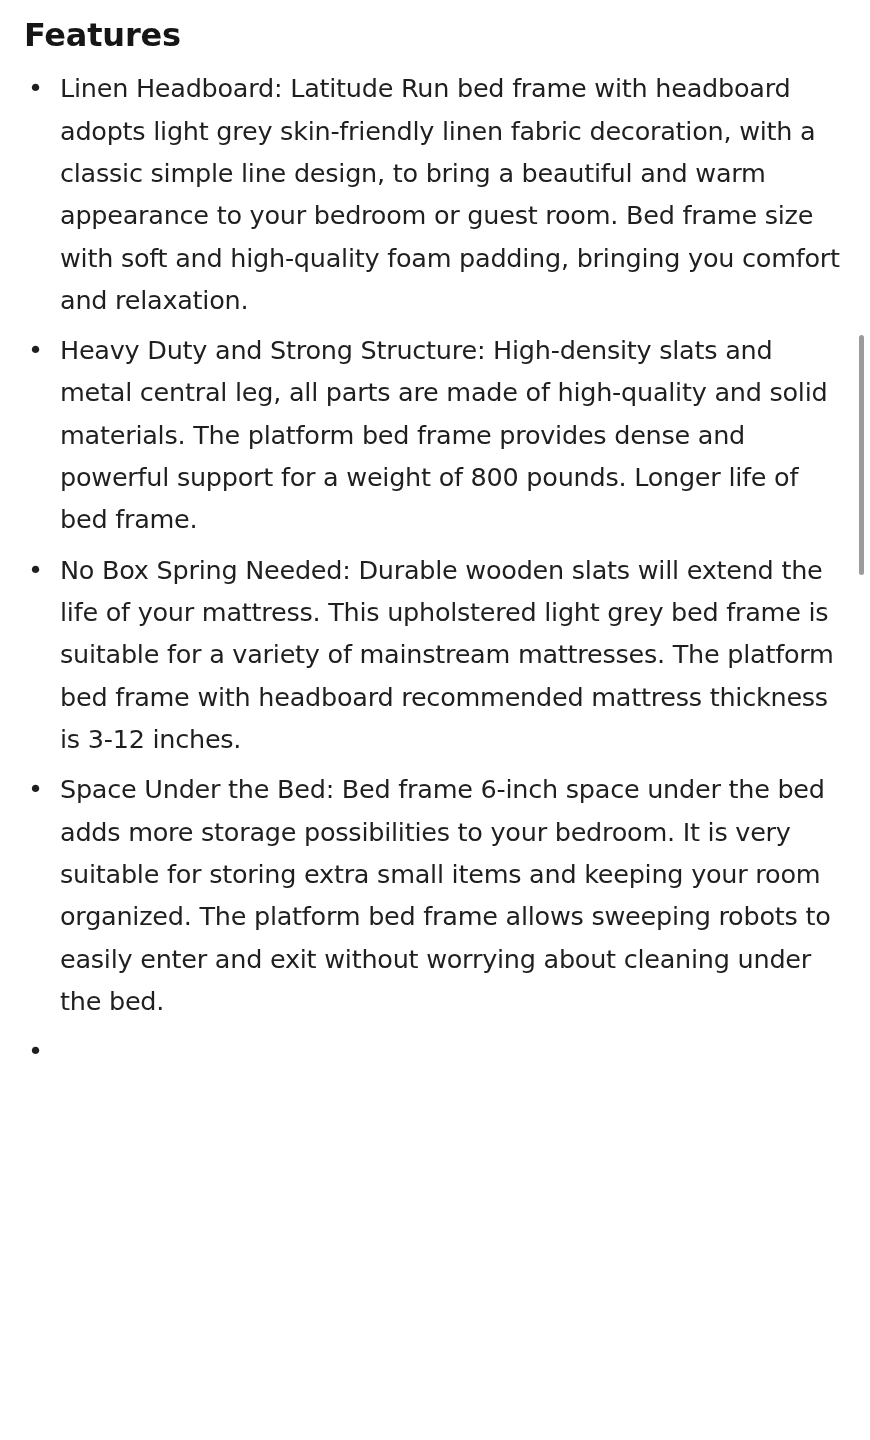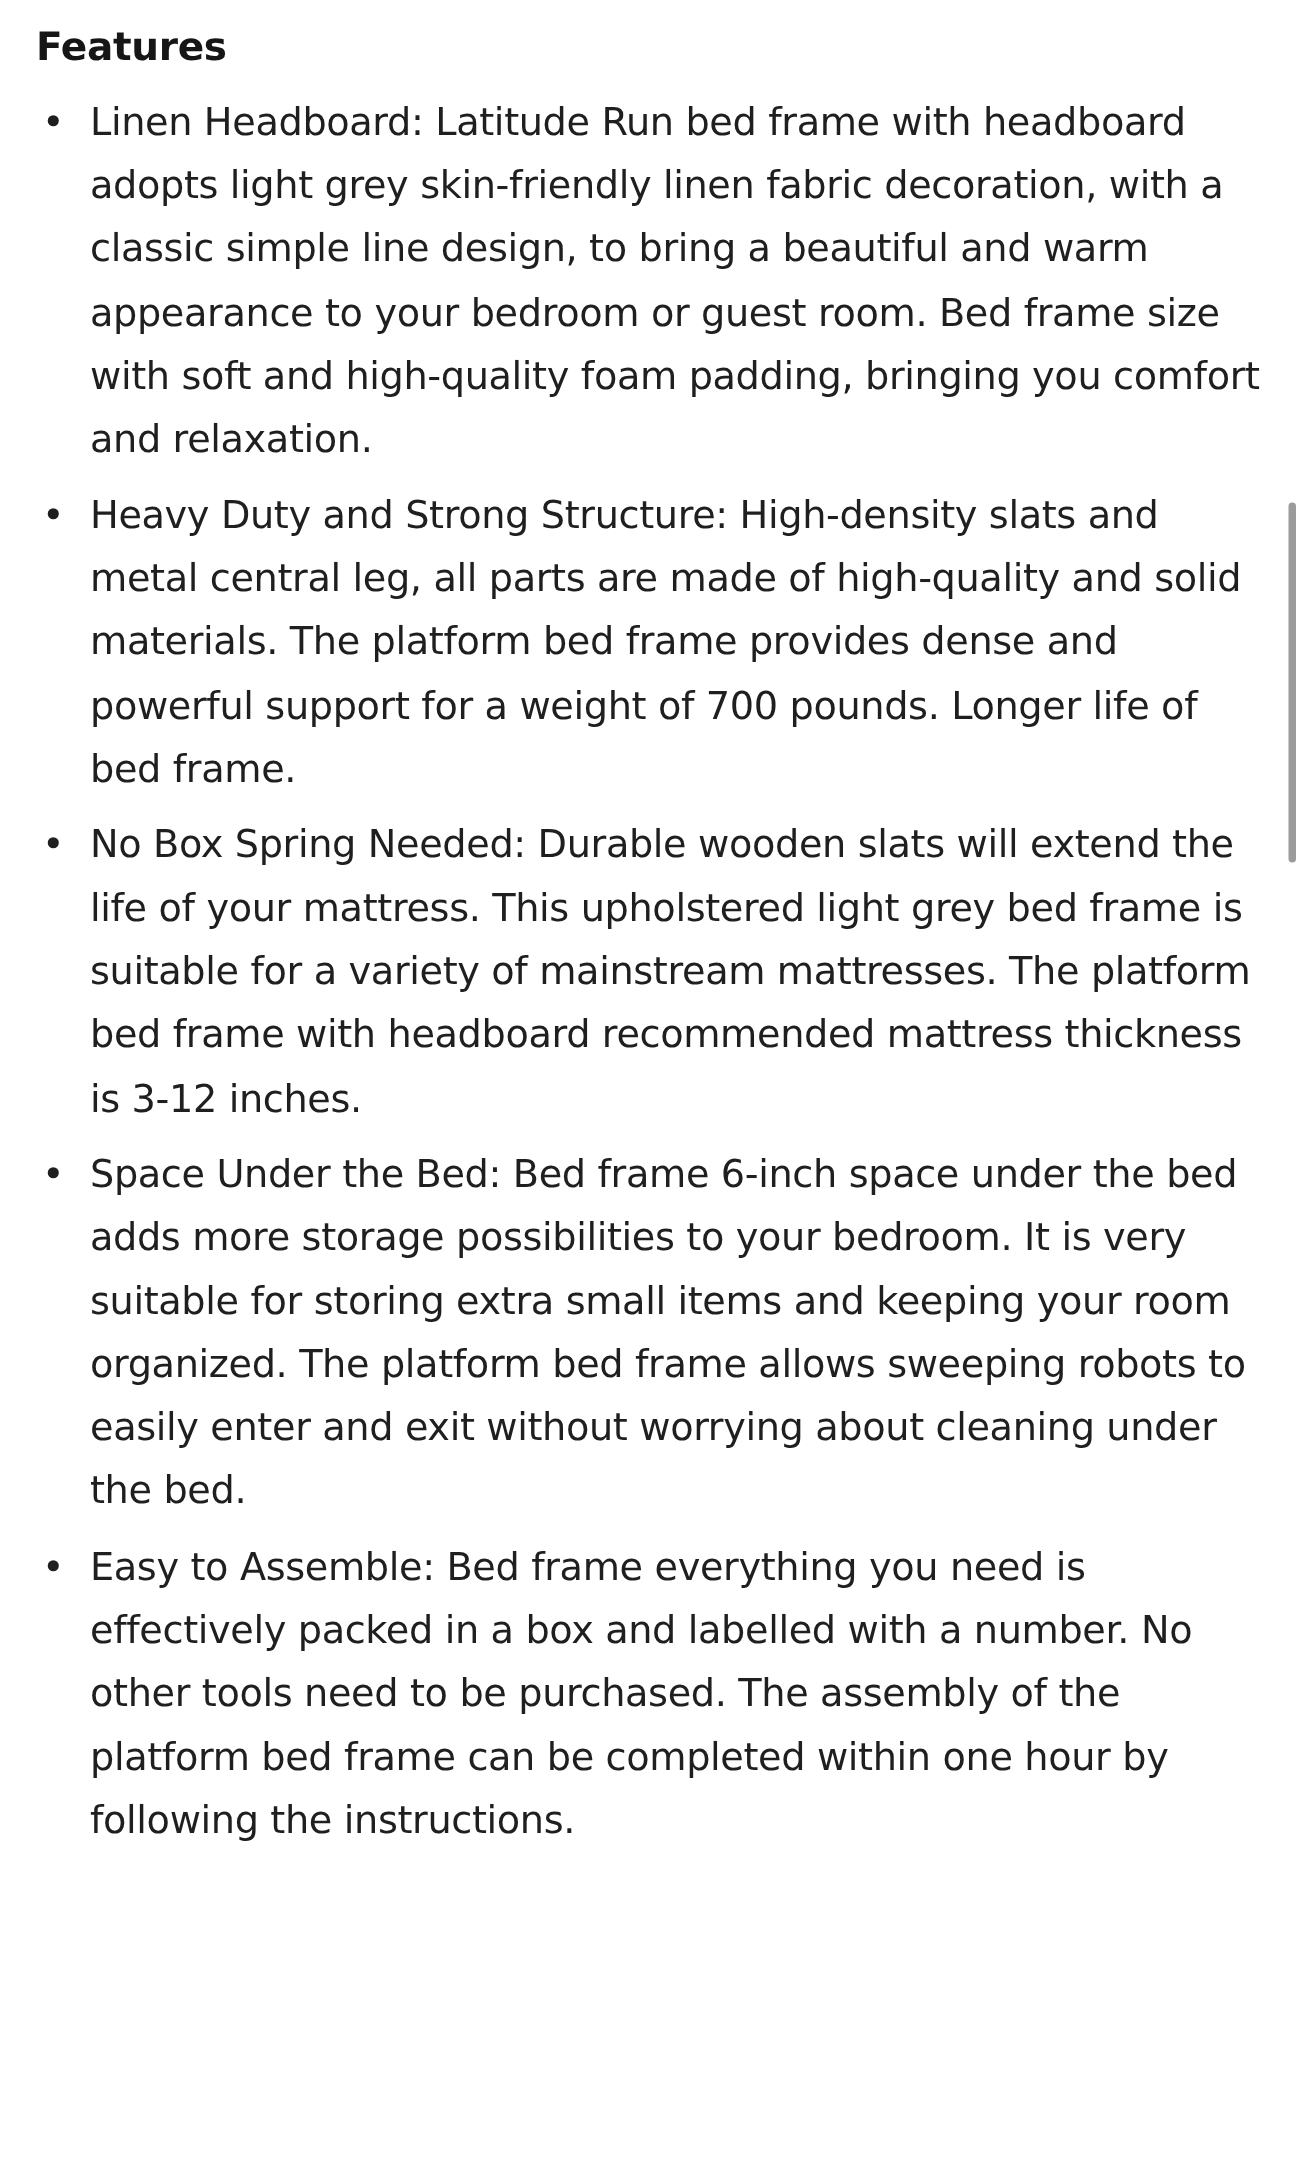--- a/index.html
+++ b/index.html
@@ -16,21 +16,21 @@
     position: relative;
   }
   .page {
     position: relative;
     width: 870px;
     height: 1440px;
     box-sizing: border-box;
     padding: 18px 30px 0 24px;
   }
   .section-title {
-    font-size: 26px;
+    font-size: 32px;
     font-weight: bold;
     letter-spacing: -0.2px;
     margin: 0 0 14px 0;
     line-height: 1.1;
     color: #161616;
   }
   .feature-list {
     list-style: none;
     margin: 0;
     padding: 0;
@@ -78,32 +78,31 @@
 
   <h1 class="section-title">Features</h1>
 
   <ul class="feature-list">
     <li class="feature-item">
       <span class="bullet">•</span>
       <span>Linen Headboard: Latitude Run bed frame with headboard adopts light grey skin-friendly linen fabric decoration, with a classic simple line design, to bring a beautiful and warm appearance to your bedroom or guest room. Bed frame size with soft and high-quality foam padding, bringing you comfort and relaxation.</span>
     </li>
     <li class="feature-item">
       <span class="bullet">•</span>
-      <span>Heavy Duty and Strong Structure: High-density slats and metal central leg, all parts are made of high-quality and solid materials. The platform bed frame provides dense and powerful support for a weight of 700 pounds. Longer life of bed frame.</span>
+      <span>Heavy Duty and Strong Structure: High-density slats and metal central leg, all parts are made of high-quality and solid materials. The platform bed frame provides dense and powerful support for a weight of 800 pounds. Longer life of bed frame.</span>
     </li>
     <li class="feature-item">
       <span class="bullet">•</span>
       <span>No Box Spring Needed: Durable wooden slats will extend the life of your mattress. This upholstered light grey bed frame is suitable for a variety of mainstream mattresses. The platform bed frame with headboard recommended mattress thickness is 3-12 inches.</span>
     </li>
     <li class="feature-item">
       <span class="bullet">•</span>
       <span>Space Under the Bed: Bed frame 6-inch space under the bed adds more storage possibilities to your bedroom. It is very suitable for storing extra small items and keeping your room organized. The platform bed frame allows sweeping robots to easily enter and exit without worrying about cleaning under the bed.</span>
     </li>
     <li class="feature-item">
       <span class="bullet">•</span>
-      <span>Easy to Assemble: Bed frame everything you need is effectively packed in a box and labelled with a number. No other tools need to be purchased. The assembly of the platform bed frame can be completed within one hour by following the instructions.</span>
     </li>
   </ul>
 
   <div class="scrollbar-track"></div>
   <div class="scrollbar-thumb"></div>
 
 </div>
 
 </body></html>

